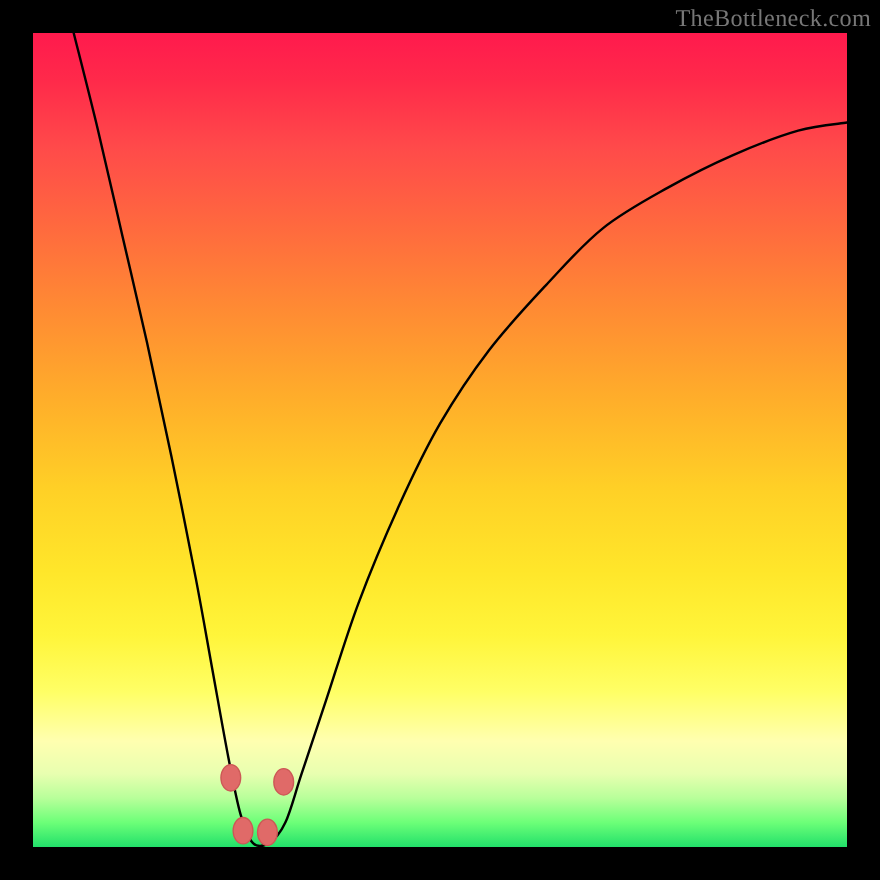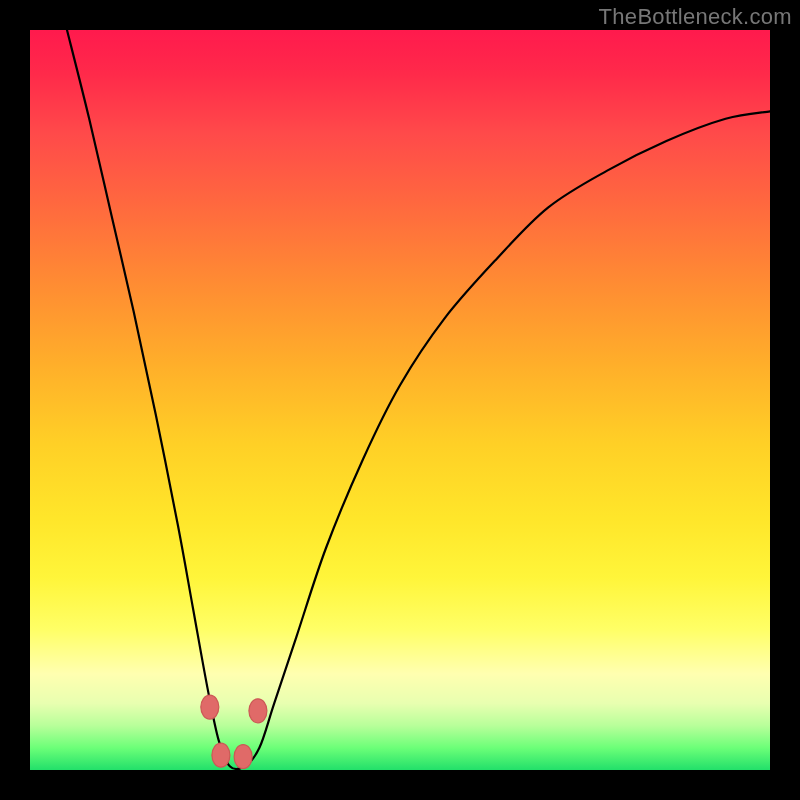--- a/index.html
+++ b/index.html
@@ -11,20 +11,21 @@
     overflow: hidden;
     font-family: Arial, Helvetica, sans-serif;
   }
   .frame {
     position: absolute;
     top: 0;
     left: 0;
     width: 800px;
     height: 800px;
     background: #000000;
+    font-family: Liberation Serif, serif;
   }
   .plot-area {
     position: absolute;
     top: 30px;
     left: 30px;
     width: 740px;
     height: 740px;
   }
   .gradient-bg {
     position: absolute;

